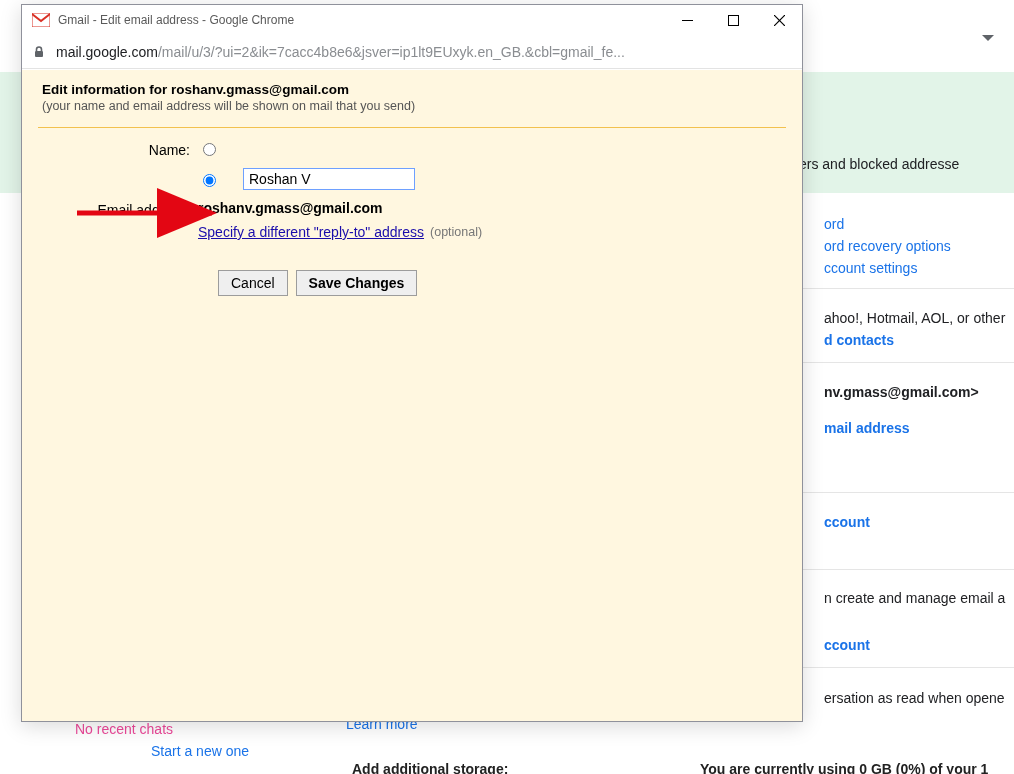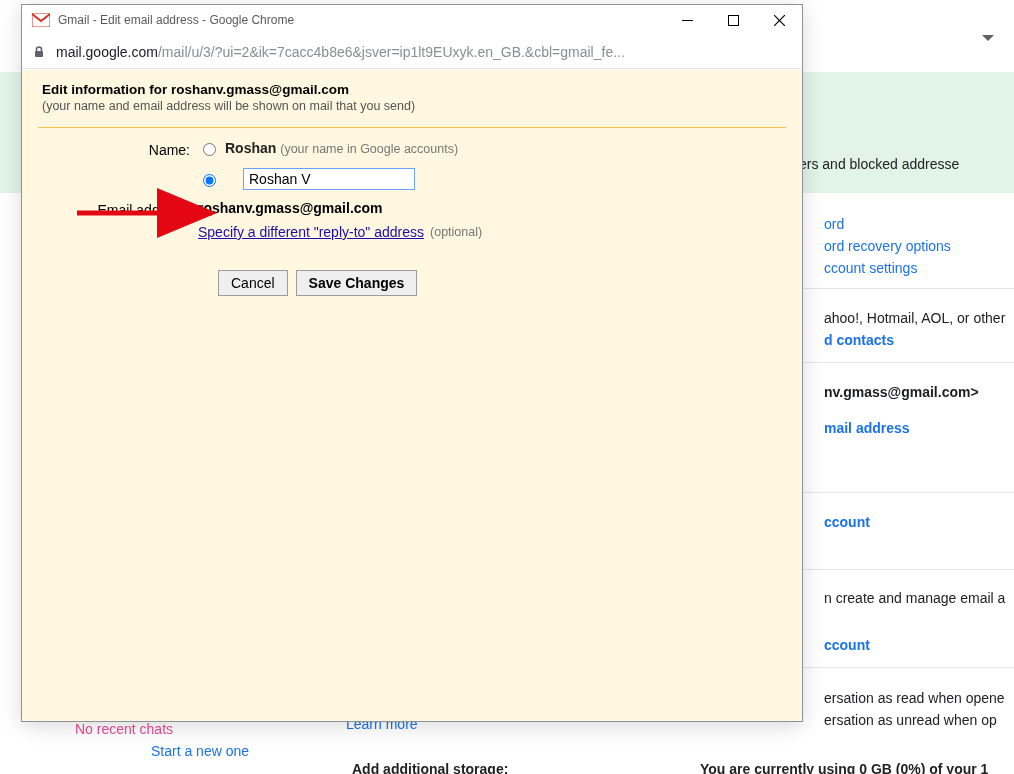--- a/index.html
+++ b/index.html
@@ -86,21 +86,20 @@
   <div class="hr" style="top:362px"></div>
   <div class="line" style="top:384px;font-weight:bold">nv.gmass@gmail.com&gt;</div>
   <div class="line blue" style="top:420px;font-weight:bold">mail address</div>
   <div class="hr" style="top:492px"></div>
   <div class="line blue" style="top:514px;font-weight:bold">ccount</div>
   <div class="hr" style="top:569px"></div>
   <div class="line" style="top:590px">n create and manage email a</div>
   <div class="line blue" style="top:637px;font-weight:bold">ccount</div>
   <div class="hr" style="top:667px"></div>
   <div class="line" style="top:690px">ersation as read when opene</div>
-  <div class="line" style="top:712px">ersation as unread when op</div>
 
   <div class="left-panel">
     <div class="chat-empty">No recent chats</div>
     <div class="chat-start">Start a new one</div>
   </div>
   <div class="learn-more">Learn more</div>
   <div class="add-storage">Add additional storage:</div>
   <div class="storage-info">You are currently using 0 GB (0%) of your 1</div>
 </div>
 
@@ -151,21 +150,20 @@
       <div class="info-title">Edit information for roshanv.gmass@gmail.com</div>
       <div class="info-sub">(your name and email address will be shown on mail that you send)</div>
     </div>
     <div class="sep"></div>
 
     <div class="form">
       <div class="row">
         <div class="label-col">Name:</div>
         <div class="field-col">
           <input type="radio" name="n" class="radio" style="">
-          <span class="opt-label"><b>Roshan</b> <span class="hint">(your name in Google accounts)</span></span>
         </div>
       </div>
       <div class="row" style="margin-top:-2px">
         <div class="label-col"></div>
         <div class="field-col">
           <input type="radio" name="n" class="radio" checked="" style="">
           <span style="position:relative; display:inline-block;padding-left:18px;">
             <input type="text" class="name-input" value="Roshan V" style="">
           </span>
         </div>

